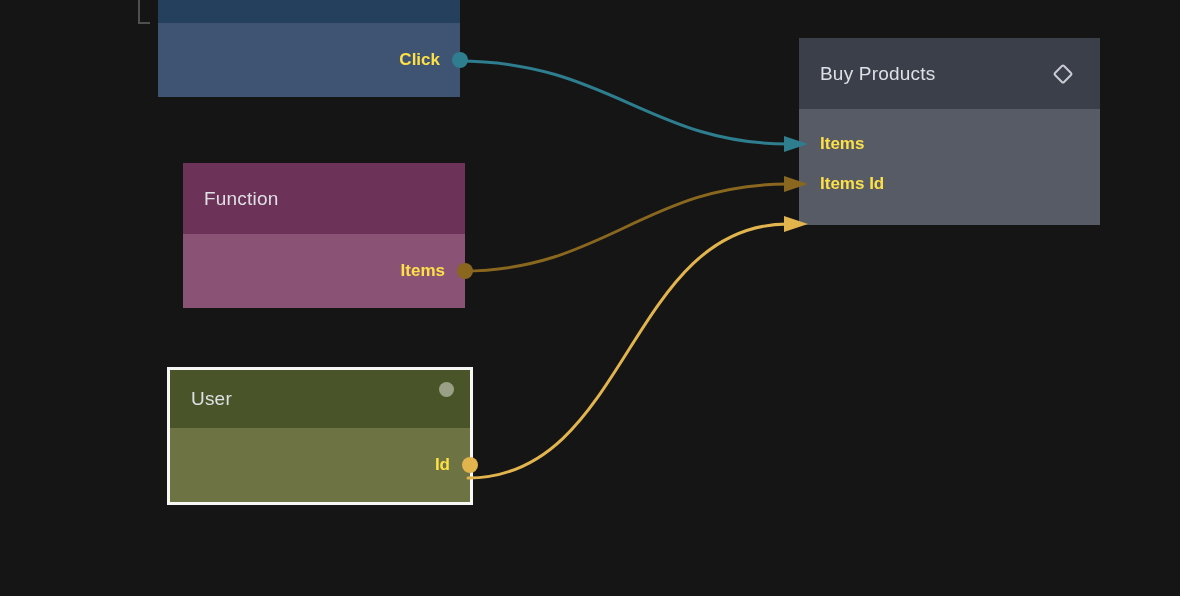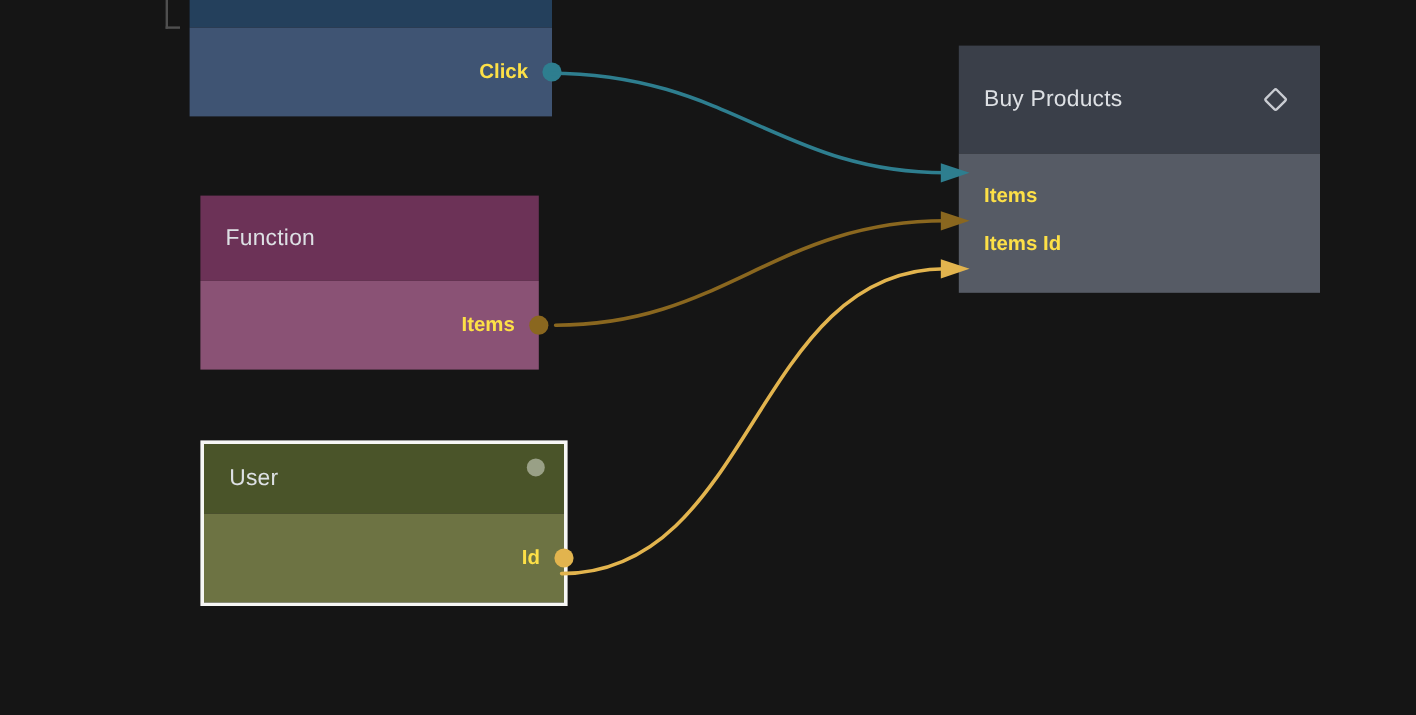--- a/index.html
+++ b/index.html
@@ -25,33 +25,33 @@
   .port-row.in{justify-content:flex-start;padding-left:21px;}
   .port-dot{
     position:absolute;right:-8px;top:50%;margin-top:-8px;
     width:16px;height:16px;border-radius:50%;
   }
   
   #node-trigger{left:158px;top:-48px;width:302px;}
   #node-trigger .node-header{height:71px;}
   #node-trigger .port-row{height:74px;}
   
-  #node-function{left:147px;top:163px;width:302px;padding-left:20px;}
+  #node-function{left:163px;top:163px;width:302px;padding-left:20px;}
   #node-function .node-header{height:71px;}
   #node-function .port-row{height:74px;}
   
   #node-user{left:170px;top:370px;width:300px;outline:3px solid #f7f7f5;}
   #node-user .node-header{height:58px;}
   #node-user .port-row{height:74px;padding-left:27px;}
   .status-dot{
     position:absolute;right:16px;top:12px;width:15px;height:15px;border-radius:50%;
   }
   
   #node-buy{left:799px;top:38px;width:301px;}
-  #node-buy .node-header{height:90px;justify-content:space-between;}
+  #node-buy .node-header{height:71px;justify-content:space-between;}
   #node-buy .node-body{padding:15px 0 21px 0;}
   #node-buy .port-row{height:40px;}
   .diamond-icon{flex:0 0 auto;margin-right:4px;}
   
   .frame-corner{
     position:absolute;left:138px;top:0;width:12px;height:24px;
     border-left:2px solid #4f4f4f;border-bottom:2px solid #4f4f4f;
     box-sizing:border-box;
   }
   svg.wires{position:absolute;left:0;top:0;z-index:5;pointer-events:none;}

